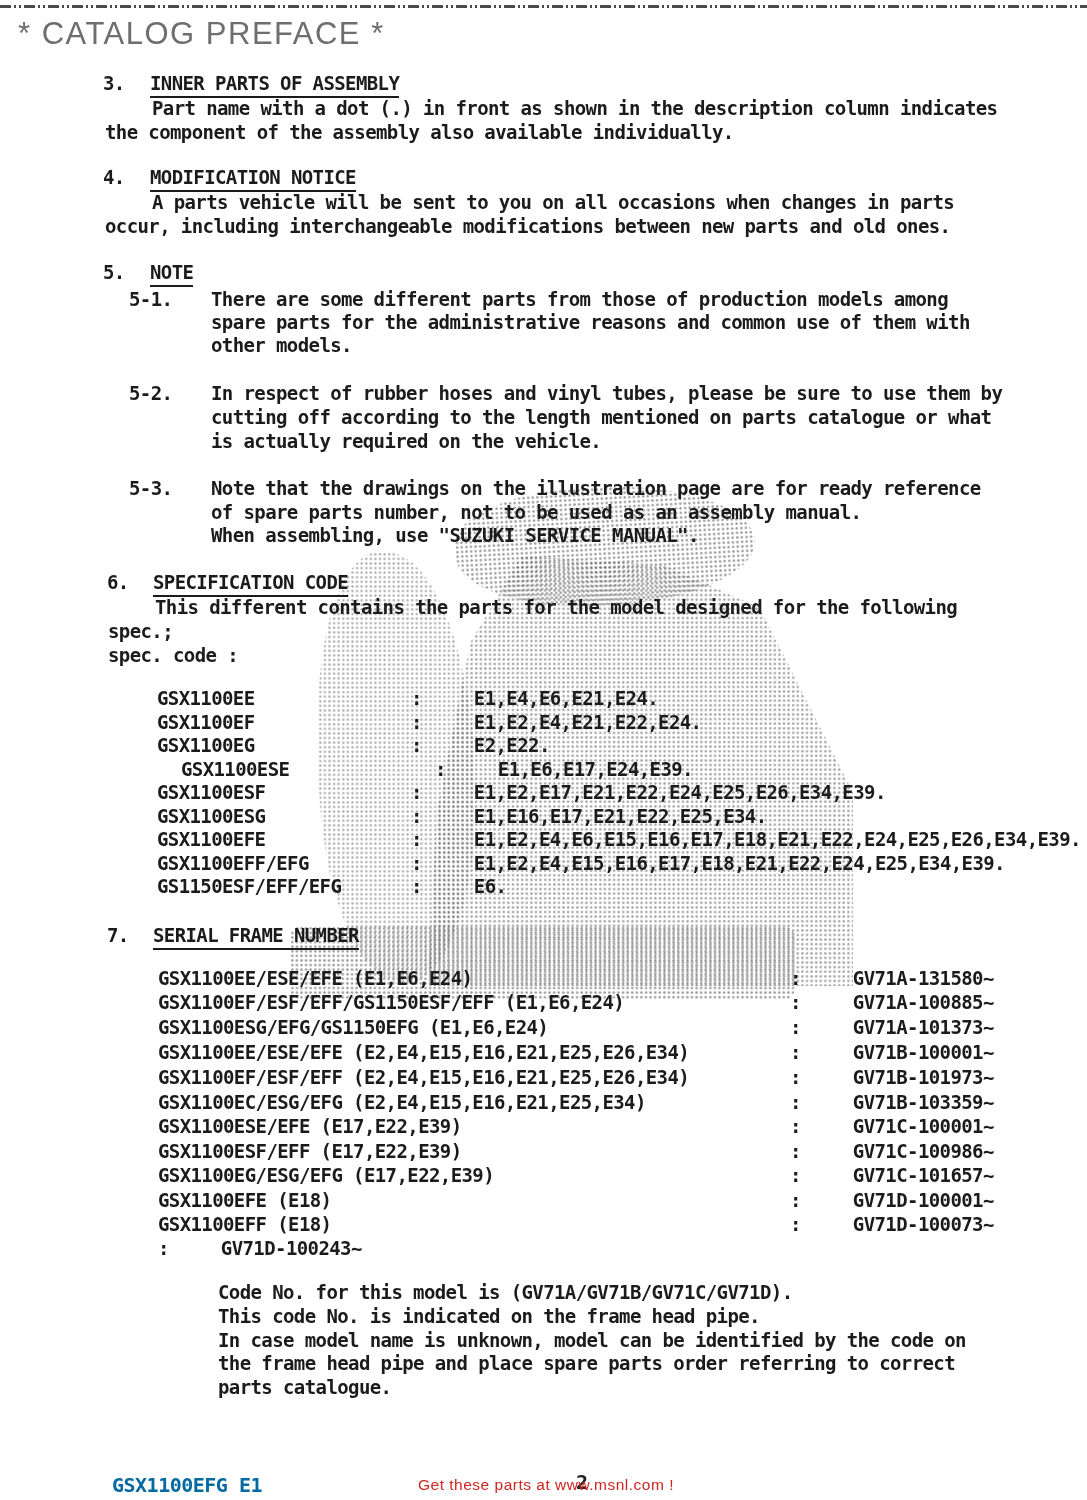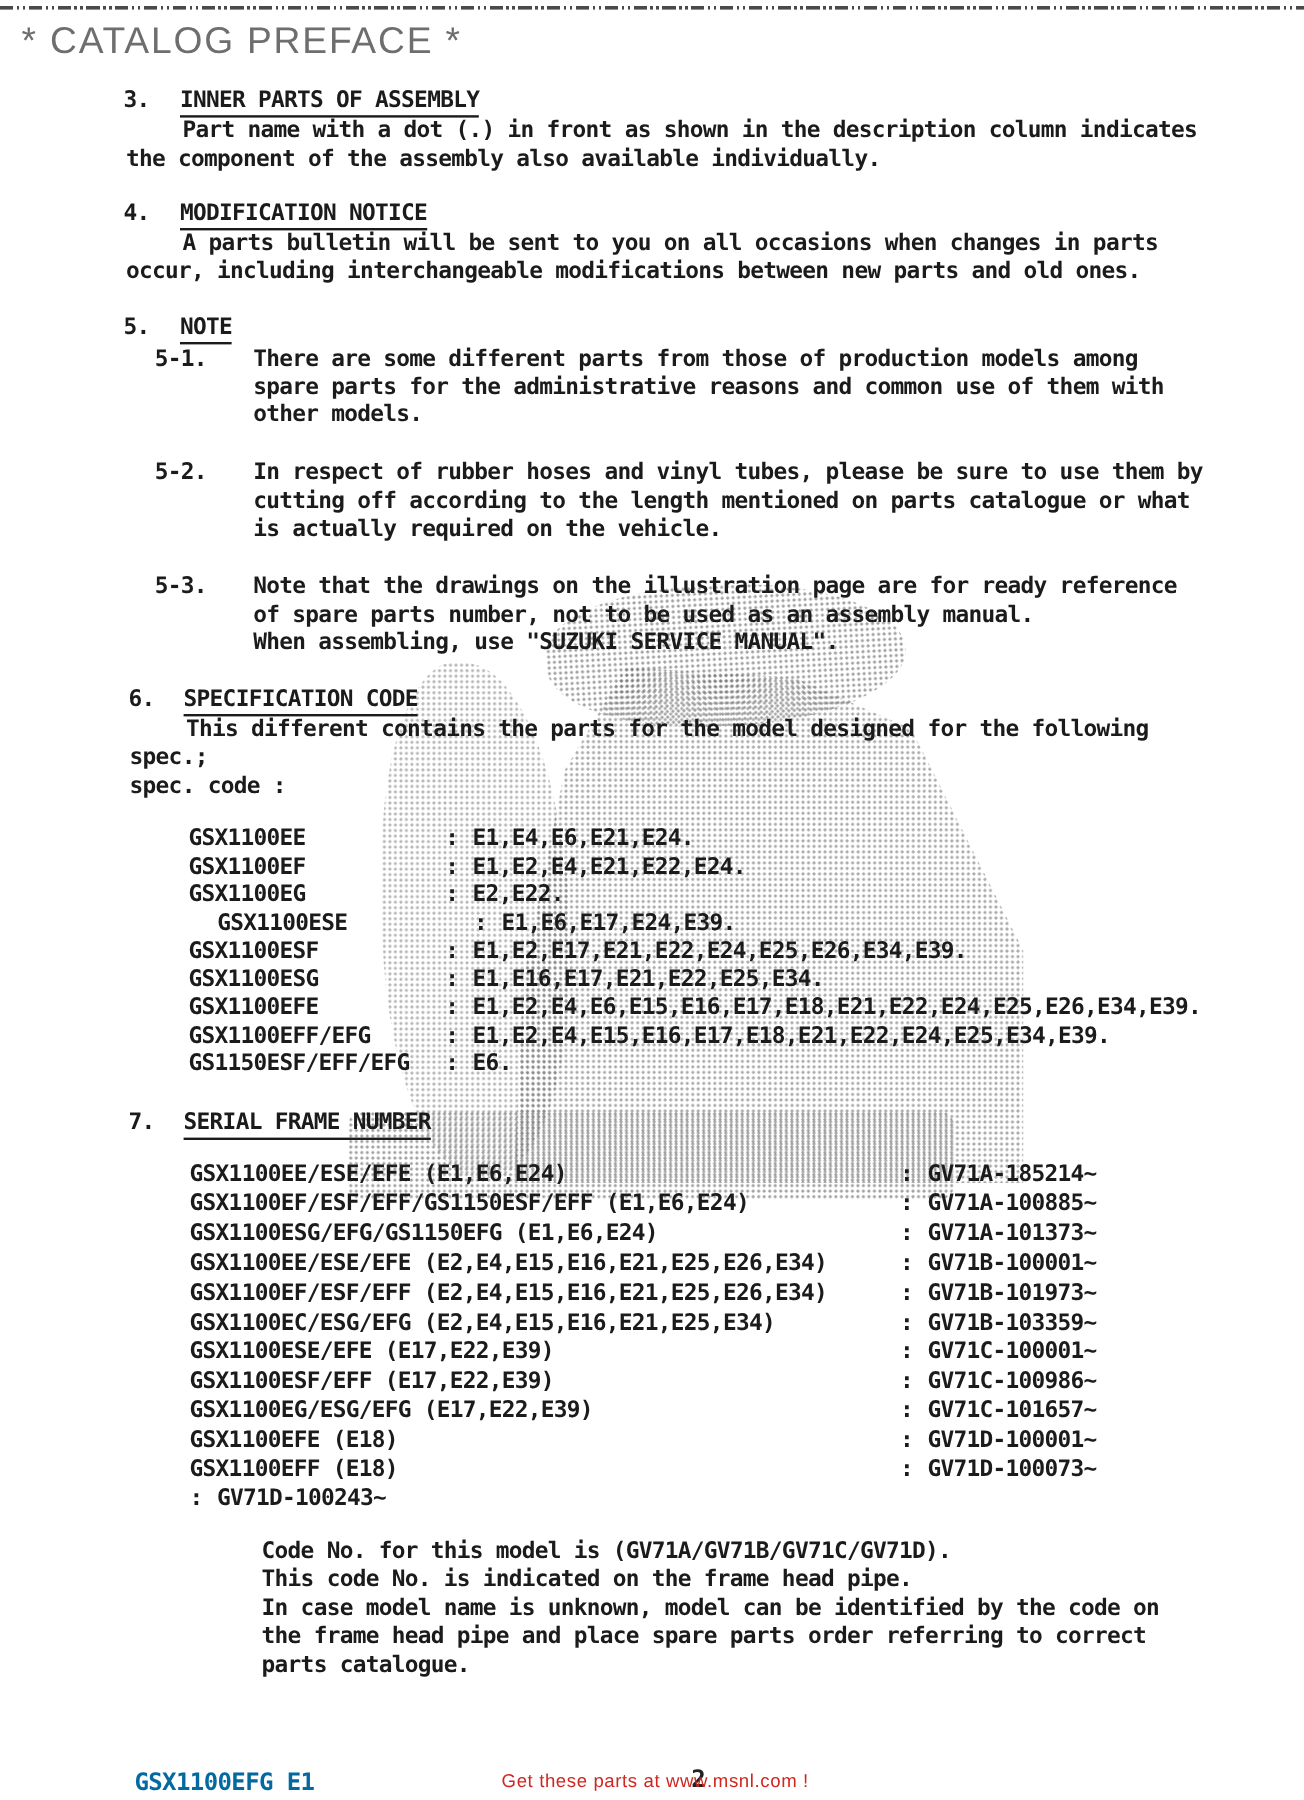--- a/index.html
+++ b/index.html
@@ -28,21 +28,21 @@
     position: absolute;
     font-family: "DejaVu Sans Mono", "Liberation Mono", monospace;
     font-weight: 700;
     font-size: 19px;
     letter-spacing: -0.6px;
     color: #1b1b1b;
     white-space: pre;
     line-height: 22px;
   }
   .head { border-bottom: 2.5px solid #1b1b1b; padding-bottom: 2px; }
-  .row { position: absolute; display: flex; }
+  .row { position: absolute; display: flex; gap: 40px; }
   .row .lbl { display: inline-block; white-space: pre; }
   .spec-row .lbl { width: 214px; }
   .serial-row .lbl { width: 592px; }
   .row .sep { display: inline-block; }
   .row .val { display: inline-block; margin-left: 12px; white-space: pre; }
   .dots {
     position: absolute;
     background-image: radial-gradient(circle, #565656 1.05px, transparent 1.45px);
     background-size: 4.6px 4.6px;
   }
@@ -85,21 +85,21 @@
   <div class="top-dashes"></div>
   <div class="page-title">* CATALOG PREFACE *</div>
 
   <div class="ln" style="left:103px; top:72px;">3.</div>
   <div class="ln" style="left:150px; top:72px;"><span class="head">INNER PARTS OF ASSEMBLY</span></div>
   <div class="ln" style="left:152px; top:97px;">Part name with a dot (.) in front as shown in the description column indicates</div>
   <div class="ln" style="left:105px; top:121px;">the component of the assembly also available individually.</div>
 
   <div class="ln" style="left:103px; top:166px;">4.</div>
   <div class="ln" style="left:150px; top:166px;"><span class="head">MODIFICATION NOTICE</span></div>
-  <div class="ln" style="left:152px; top:191px;">A parts bulletin will be sent to you on all occasions when changes in parts</div>
+  <div class="ln" style="left:152px; top:191px;">A parts vehicle will be sent to you on all occasions when changes in parts</div>
   <div class="ln" style="left:105px; top:215px;">occur, including interchangeable modifications between new parts and old ones.</div>
 
   <div class="ln" style="left:103px; top:261px;">5.</div>
   <div class="ln" style="left:150px; top:261px;"><span class="head">NOTE</span></div>
 
   <div class="ln" style="left:129px; top:288px;">5-1.</div>
   <div class="ln" style="left:211px; top:288px;">There are some different parts from those of production models among</div>
   <div class="ln" style="left:211px; top:311px;">spare parts for the administrative reasons and common use of them with</div>
   <div class="ln" style="left:211px; top:334px;">other models.</div>
 
@@ -125,21 +125,21 @@
   <div class="row spec-row ln" style="left:157px; top:758px;margin-left:24px;"><span class="lbl">GSX1100ESE</span><span class="sep">:</span><span class="val">E1,E6,E17,E24,E39.</span></div>
   <div class="row spec-row ln" style="left:157px; top:781px;"><span class="lbl">GSX1100ESF</span><span class="sep">:</span><span class="val">E1,E2,E17,E21,E22,E24,E25,E26,E34,E39.</span></div>
   <div class="row spec-row ln" style="left:157px; top:805px;"><span class="lbl">GSX1100ESG</span><span class="sep">:</span><span class="val">E1,E16,E17,E21,E22,E25,E34.</span></div>
   <div class="row spec-row ln" style="left:157px; top:828px;"><span class="lbl">GSX1100EFE</span><span class="sep">:</span><span class="val">E1,E2,E4,E6,E15,E16,E17,E18,E21,E22,E24,E25,E26,E34,E39.</span></div>
   <div class="row spec-row ln" style="left:157px; top:852px;"><span class="lbl">GSX1100EFF/EFG</span><span class="sep">:</span><span class="val">E1,E2,E4,E15,E16,E17,E18,E21,E22,E24,E25,E34,E39.</span></div>
   <div class="row spec-row ln" style="left:157px; top:875px;"><span class="lbl">GS1150ESF/EFF/EFG</span><span class="sep">:</span><span class="val">E6.</span></div>
 
   <div class="ln" style="left:107px; top:924px;">7.</div>
   <div class="ln" style="left:153px; top:924px;"><span class="head">SERIAL FRAME NUMBER</span></div>
 
-  <div class="row serial-row ln" style="left:158px; top:967px;"><span class="lbl">GSX1100EE/ESE/EFE (E1,E6,E24)</span><span class="sep">:</span><span class="val">GV71A-185214~</span></div>
+  <div class="row serial-row ln" style="left:158px; top:967px;"><span class="lbl">GSX1100EE/ESE/EFE (E1,E6,E24)</span><span class="sep">:</span><span class="val">GV71A-131580~</span></div>
   <div class="row serial-row ln" style="left:158px; top:991px;"><span class="lbl">GSX1100EF/ESF/EFF/GS1150ESF/EFF (E1,E6,E24)</span><span class="sep">:</span><span class="val">GV71A-100885~</span></div>
   <div class="row serial-row ln" style="left:158px; top:1016px;"><span class="lbl">GSX1100ESG/EFG/GS1150EFG (E1,E6,E24)</span><span class="sep">:</span><span class="val">GV71A-101373~</span></div>
   <div class="row serial-row ln" style="left:158px; top:1041px;"><span class="lbl">GSX1100EE/ESE/EFE (E2,E4,E15,E16,E21,E25,E26,E34)</span><span class="sep">:</span><span class="val">GV71B-100001~</span></div>
   <div class="row serial-row ln" style="left:158px; top:1066px;"><span class="lbl">GSX1100EF/ESF/EFF (E2,E4,E15,E16,E21,E25,E26,E34)</span><span class="sep">:</span><span class="val">GV71B-101973~</span></div>
   <div class="row serial-row ln" style="left:158px; top:1091px;"><span class="lbl">GSX1100EC/ESG/EFG (E2,E4,E15,E16,E21,E25,E34)</span><span class="sep">:</span><span class="val">GV71B-103359~</span></div>
   <div class="row serial-row ln" style="left:158px; top:1115px;"><span class="lbl">GSX1100ESE/EFE (E17,E22,E39)</span><span class="sep">:</span><span class="val">GV71C-100001~</span></div>
   <div class="row serial-row ln" style="left:158px; top:1140px;"><span class="lbl">GSX1100ESF/EFF (E17,E22,E39)</span><span class="sep">:</span><span class="val">GV71C-100986~</span></div>
   <div class="row serial-row ln" style="left:158px; top:1164px;"><span class="lbl">GSX1100EG/ESG/EFG (E17,E22,E39)</span><span class="sep">:</span><span class="val">GV71C-101657~</span></div>
   <div class="row serial-row ln" style="left:158px; top:1189px;"><span class="lbl">GSX1100EFE (E18)</span><span class="sep">:</span><span class="val">GV71D-100001~</span></div>
   <div class="row serial-row ln" style="left:158px; top:1213px;"><span class="lbl">GSX1100EFF (E18)</span><span class="sep">:</span><span class="val">GV71D-100073~</span></div>

